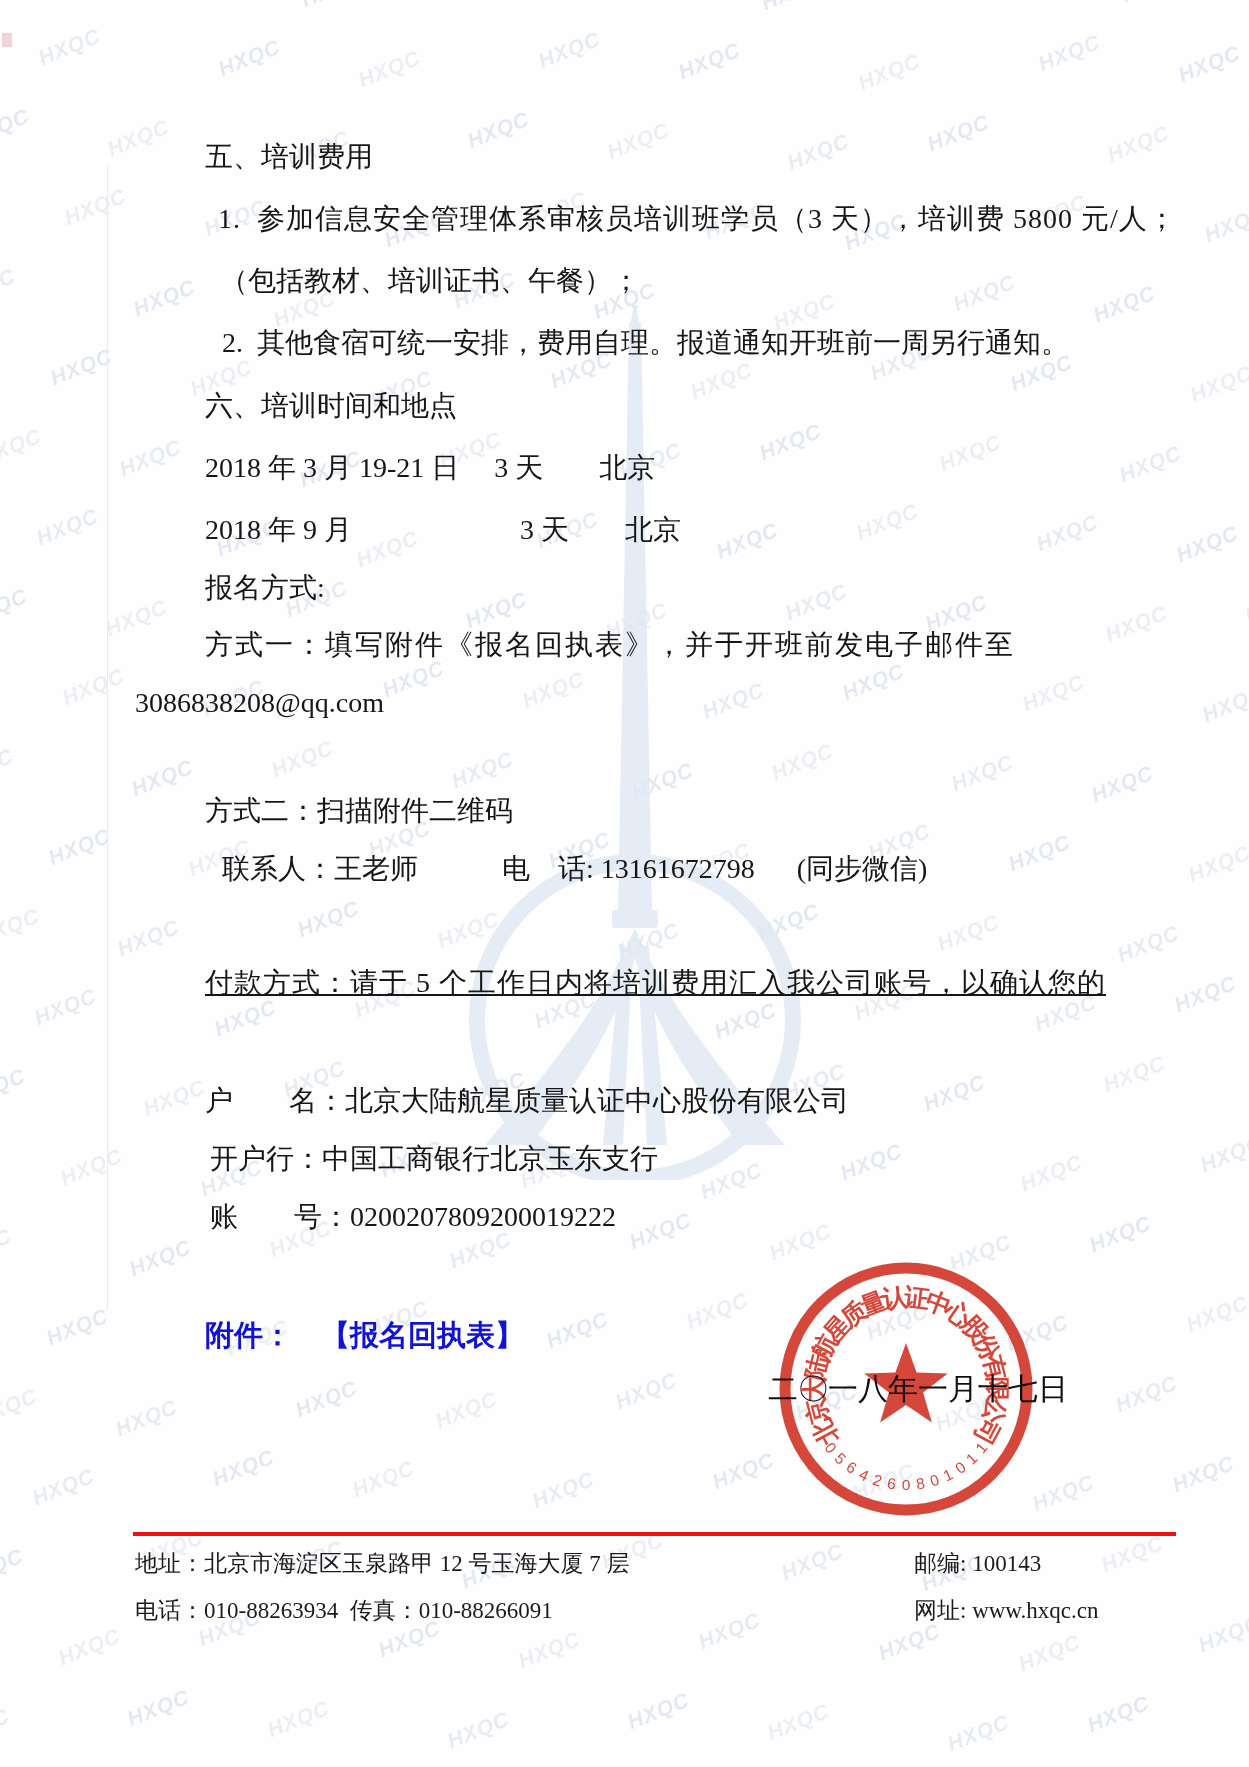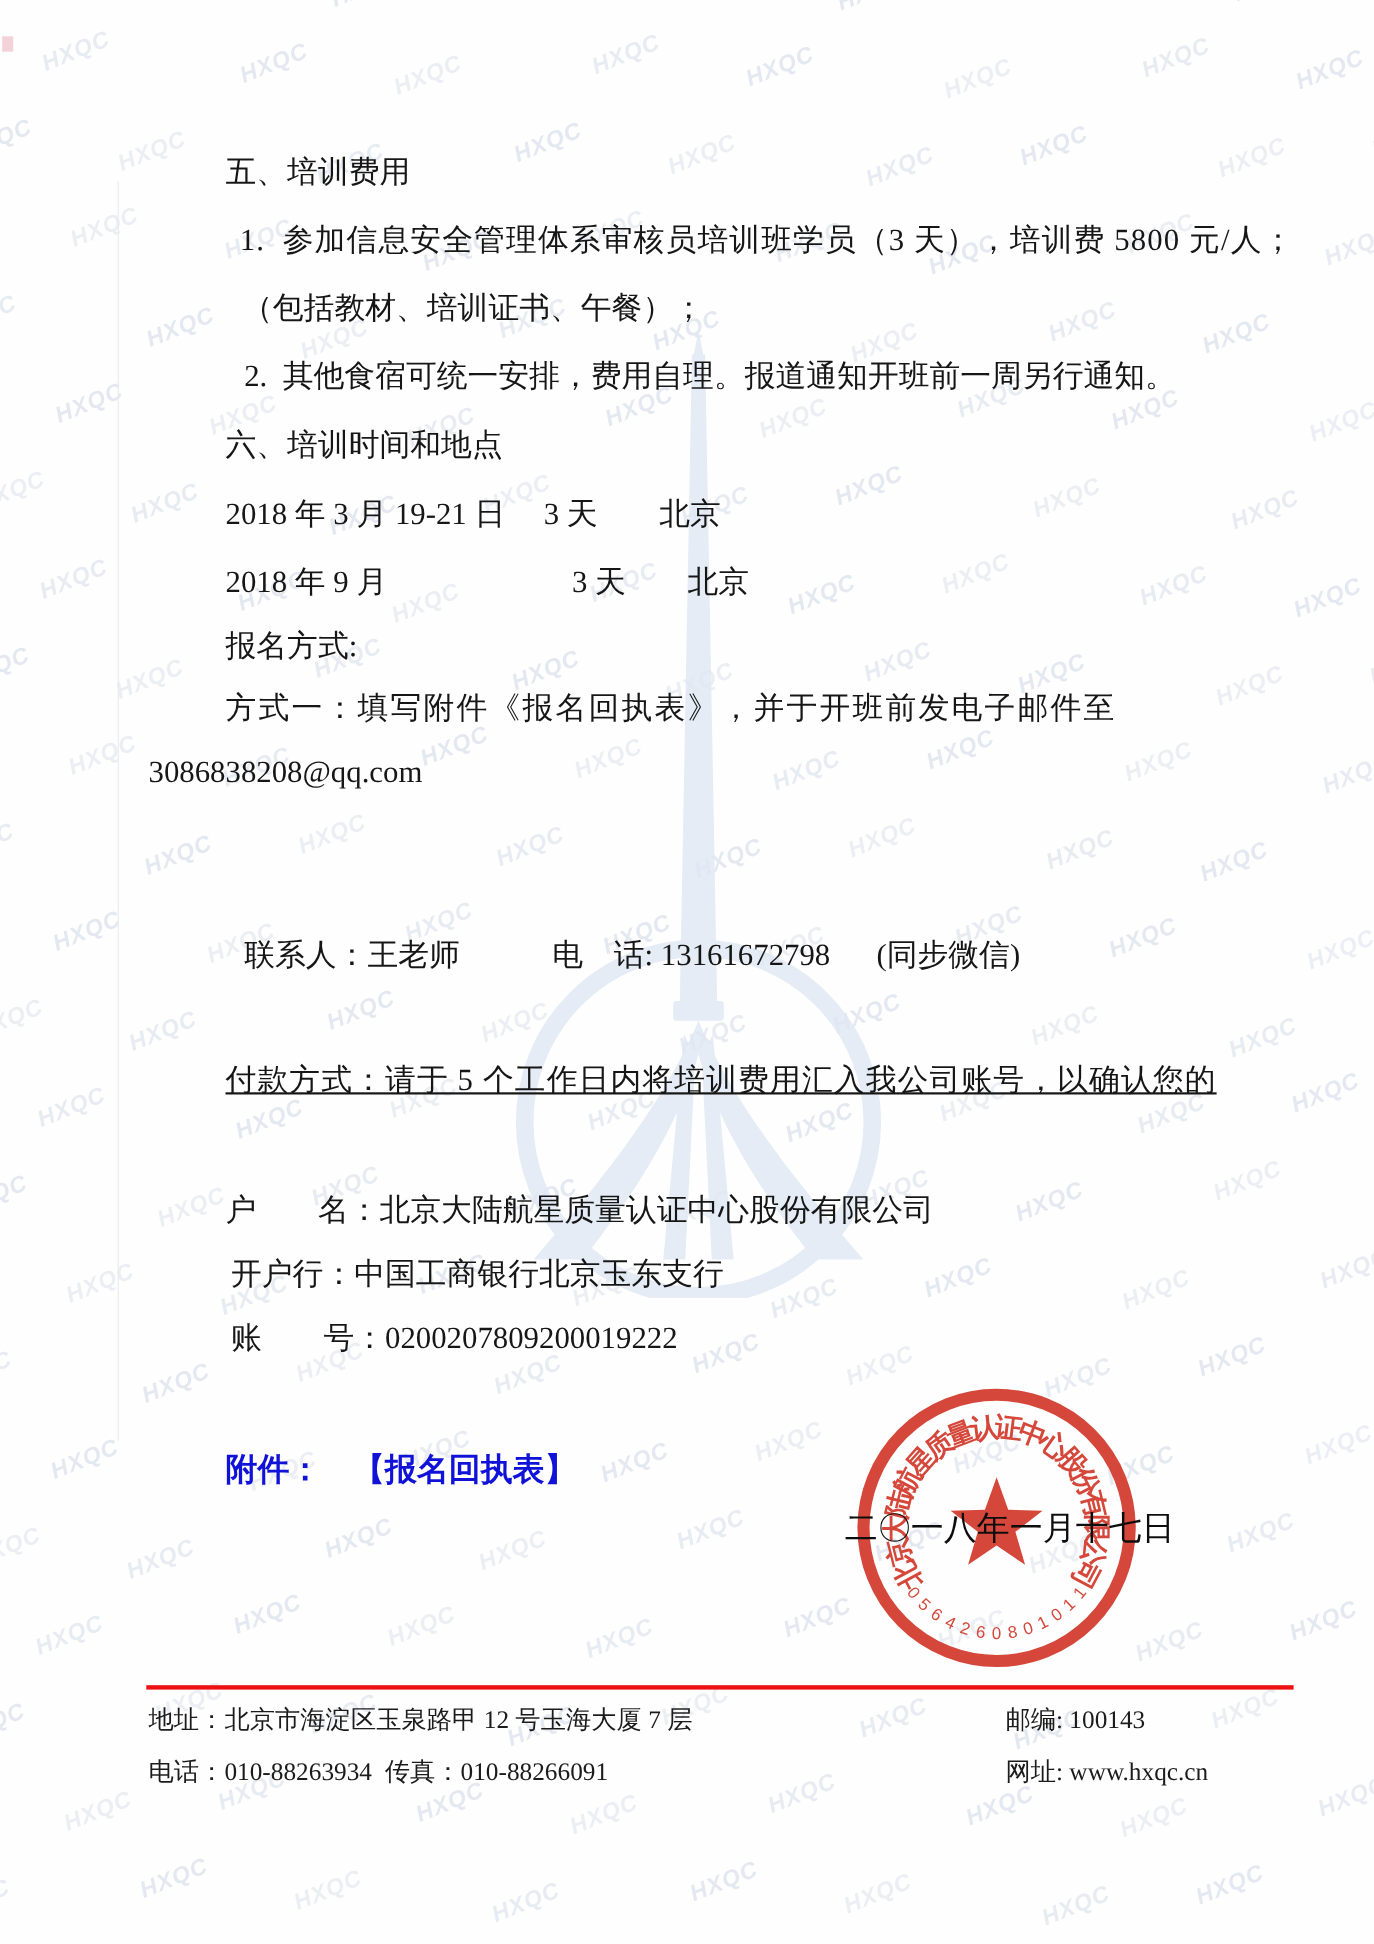--- a/index.html
+++ b/index.html
@@ -269,20 +269,21 @@
   <div class="ln" style="left:205px;top:140px;">五、培训费用</div>
   <div class="ln ls1" style="left:218px;top:202px;">1.  参加信息安全管理体系审核员培训班学员（3 天），培训费 5800 元/人；</div>
   <div class="ln" style="left:220px;top:264px;">（包括教材、培训证书、午餐）；</div>
   <div class="ln" style="left:222px;top:326px;">2.  其他食宿可统一安排，费用自理。报道通知开班前一周另行通知。</div>
   <div class="ln" style="left:205px;top:389px;">六、培训时间和地点</div>
   <div class="ln" style="left:205px;top:451px;">2018 年 3 月 19-21 日　 3 天　　北京</div>
   <div class="ln" style="left:205px;top:513px;">2018 年 9 月　　　　　　3 天　　北京</div>
   <div class="ln" style="left:205px;top:571px;">报名方式:</div>
   <div class="ln ls2" style="left:205px;top:628px;">方式一：填写附件《报名回执表》，并于开班前发电子邮件至</div>
   <div class="ln" style="left:135px;top:686px;">3086838208@qq.com</div>
+  <div class="ln" style="left:205px;top:794px;">方式二：扫描附件二维码</div>
   <div class="ln" style="left:222px;top:852px;">联系人：王老师　　　电　话: 13161672798　  (同步微信)</div>
   <div class="ln ls1" style="left:205px;top:966px;text-decoration:underline;">付款方式：请于 5 个工作日内将培训费用汇入我公司账号，以确认您的</div>
   <div class="ln" style="left:205px;top:1084px;">户　　名：北京大陆航星质量认证中心股份有限公司</div>
   <div class="ln" style="left:210px;top:1142px;">开户行：中国工商银行北京玉东支行</div>
   <div class="ln" style="left:210px;top:1200px;">账　　号：0200207809200019222</div>
 
   <div class="attachment">附件：　【报名回执表】</div>
 
   <svg class="stamp" viewBox="0 0 256 256">
     <circle class="ring" cx="128" cy="128" r="121"></circle>

